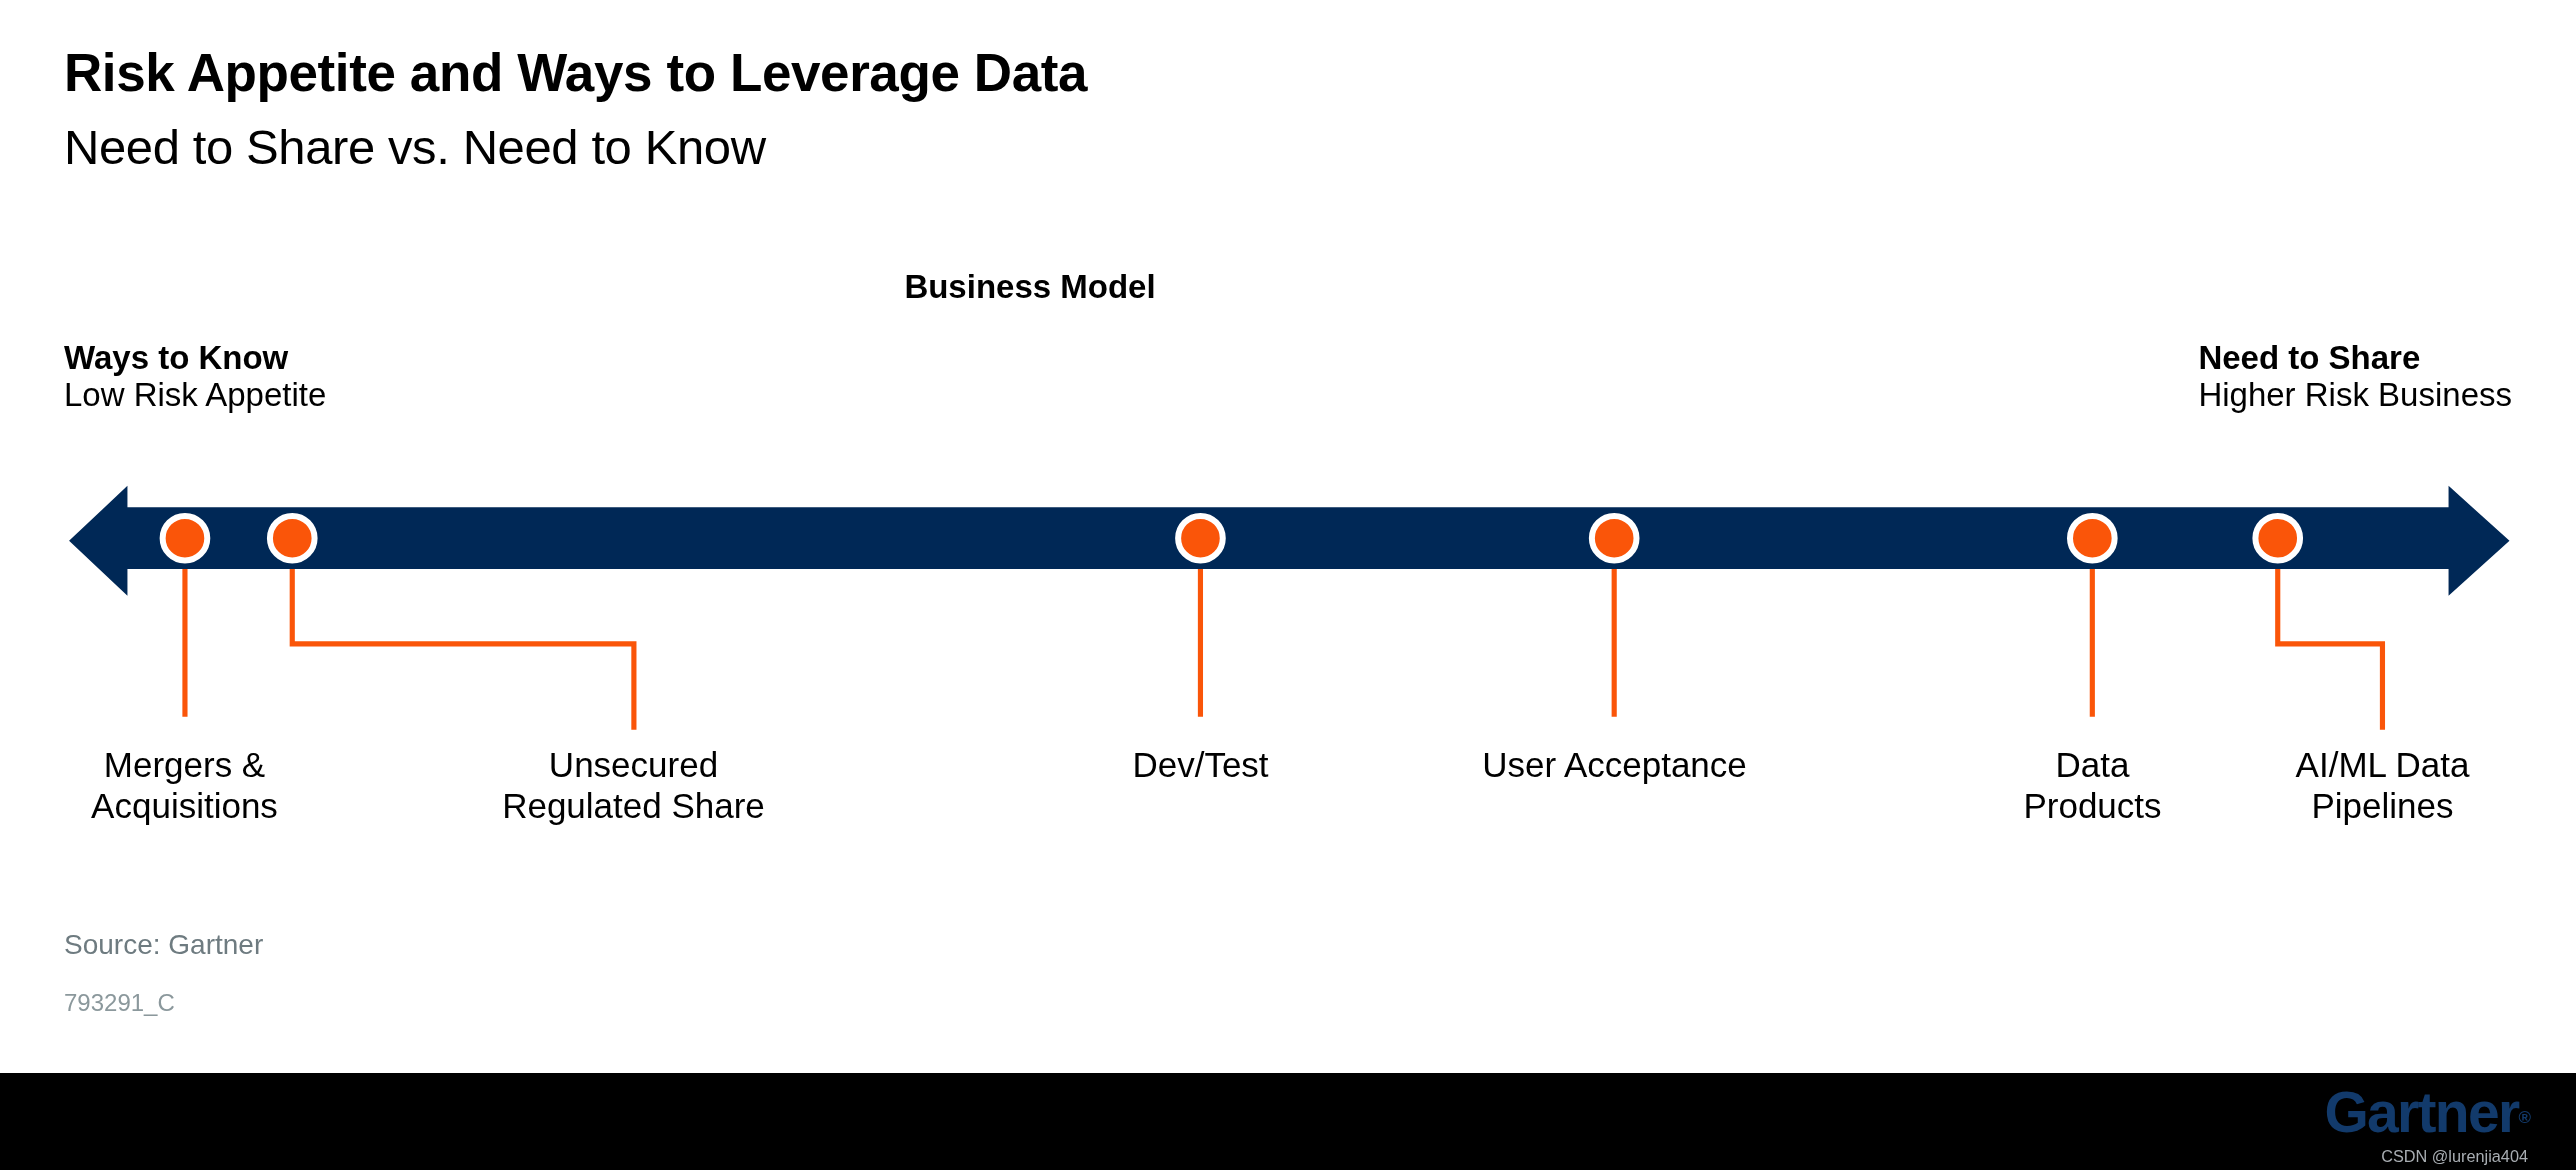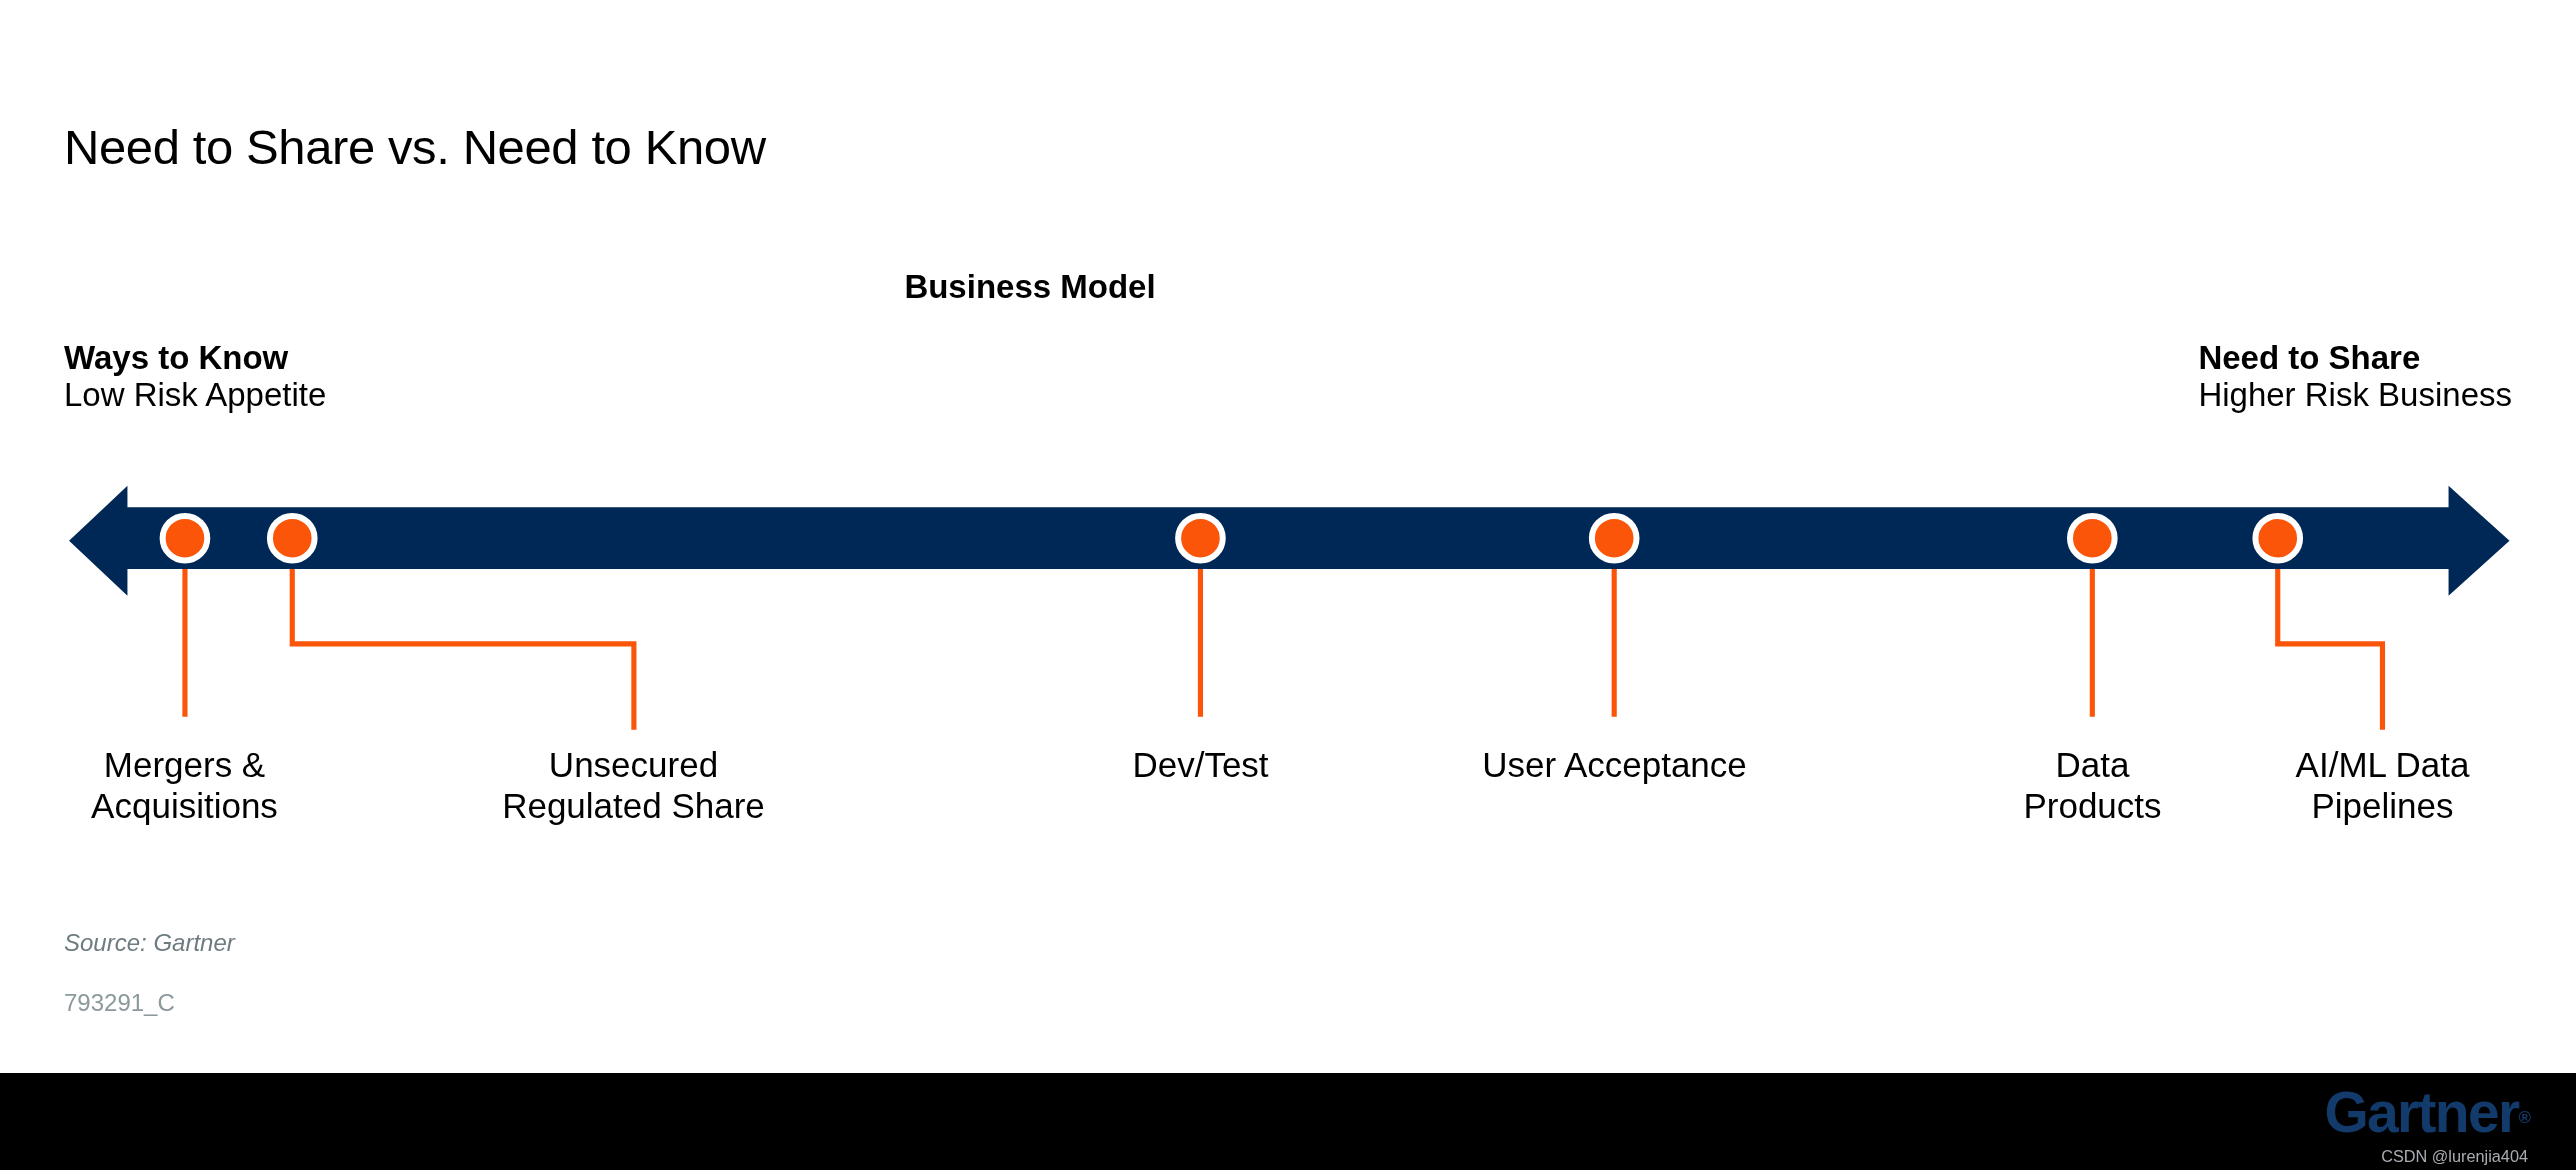--- a/index.html
+++ b/index.html
@@ -41,21 +41,21 @@
   
   .item-label{
     position:absolute;
     font-size:35px;font-weight:400;color:#000000;
     text-align:center;line-height:1.18;
   }
 
   
   .source{
     position:absolute;left:64px;top:929px;
-    font-size:24px;color:#6e7b80;font-weight:400;font-style:italic;
+    font-size:28px;color:#6e7b80;font-weight:400;
   }
   .figid{
     position:absolute;left:64px;top:989px;
     font-size:24px;color:#8b989c;font-weight:400;
   }
 
   
   .footer{
     position:absolute;left:0;top:1073px;width:2576px;height:97px;
     background:#000000;
@@ -69,20 +69,21 @@
   .watermark{
     position:absolute;right:48px;top:1147px;
     font-size:16.3px;color:#a8adb2;font-weight:400;white-space:nowrap;
   }
 </style>
 </head>
 <body>
 
 <div class="stage">
 
+  <div class="title">Risk Appetite and Ways to Leverage Data</div>
   <div class="subtitle">Need to Share vs. Need to Know</div>
 
   <div class="center-heading">Business Model</div>
 
   <div class="end-block left">
     <span class="end-title">Ways to Know</span>
     <span class="end-sub">Low Risk Appetite</span>
   </div>
 
   <div class="end-block right">

